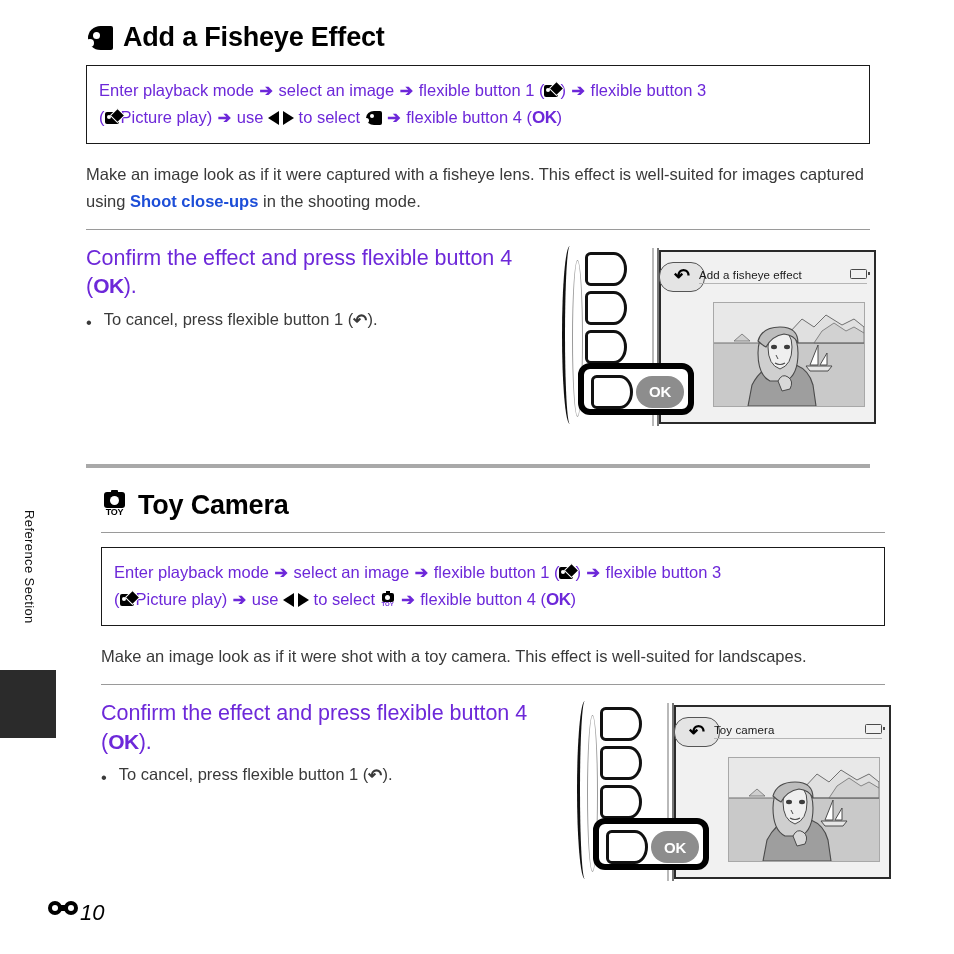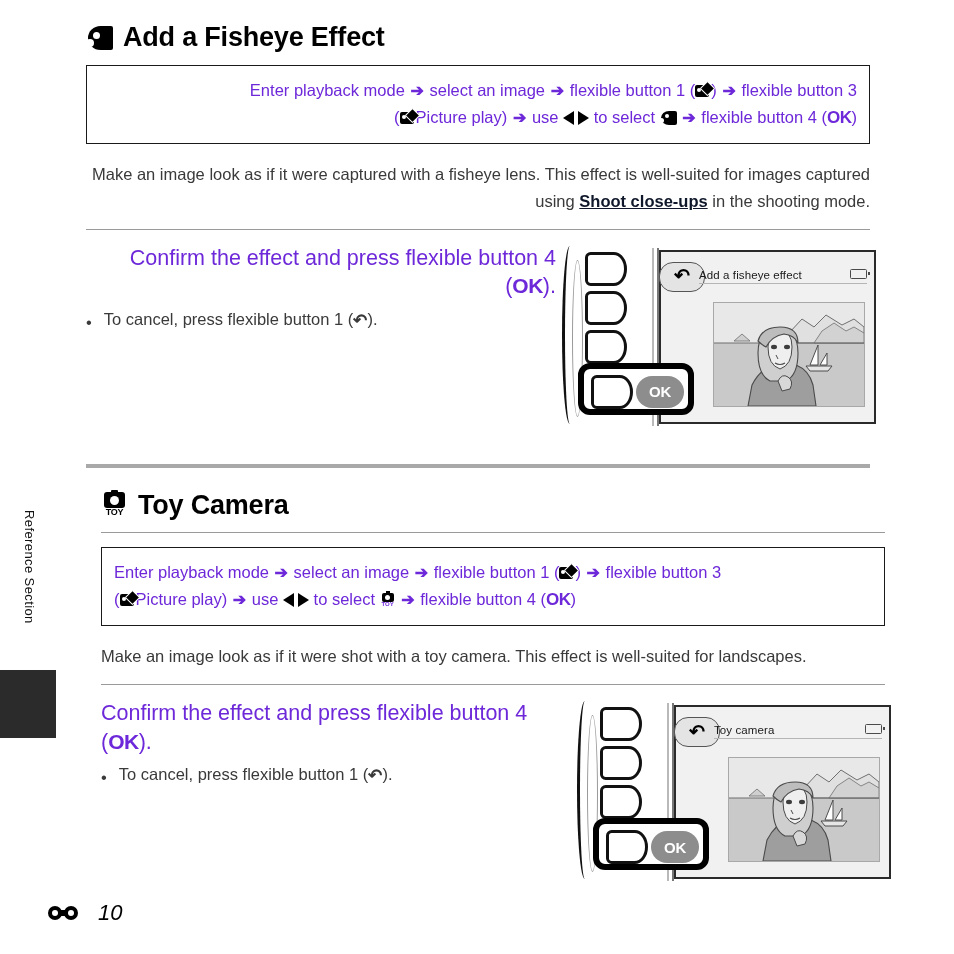--- a/index.html
+++ b/index.html
@@ -265,21 +265,21 @@
     transform: scaleX(-1);
     vertical-align: -1px;
   }
 
   
   .body-text {
     font-size: 16.5px;
     line-height: 1.62;
     color: #3a3a3a;
   }
-  .body-text b { color: #0f172a; font-weight: bold; text-decoration: underline; }
+  .body-text b { color: #1d4ed8; font-weight: bold; }
 
   
   .step-row {
     display: flex;
     align-items: flex-start;
   }
   .step-left { width: 470px; flex: 0 0 auto; }
   .step-right { flex: 1 1 auto; position: relative; }
 
   .step-head {
@@ -458,22 +458,22 @@
     border: 1px solid #a8a8a8;
     overflow: hidden;
   }
 
   
   #page-number {
     position: absolute;
     left: 48px;
     bottom: 28px;
     display: flex;
-    align-items: center;
-    gap: 20px;
+    align-items: flex-start;
+    gap: 2px;
     font-size: 22px;
     font-style: italic;
     color: #000;
   }
   .e-glyph {
     position: relative;
     width: 30px;
     height: 16px;
     flex: 0 0 auto;
   }
@@ -505,21 +505,21 @@
 </head>
 <body>
 
 <div id="side-tab">
   <div id="side-tab-label">Reference Section</div>
   <div id="side-tab-block"></div>
 </div>
 
 <div id="content">
 
-  <div style="position:absolute;left:0;top:24px;width:784px;text-align:right;">
+  <div style="position:absolute;left:0;top:24px;width:784px;">
 
     <div class="section-title">
       <span class="icon-fish">
         <span class="fish-body"></span>
         <span class="fish-mouth"></span>
         <span class="fish-eye"></span>
       </span>
       <span class="title-text">Add a Fisheye Effect</span>
     </div>
 

